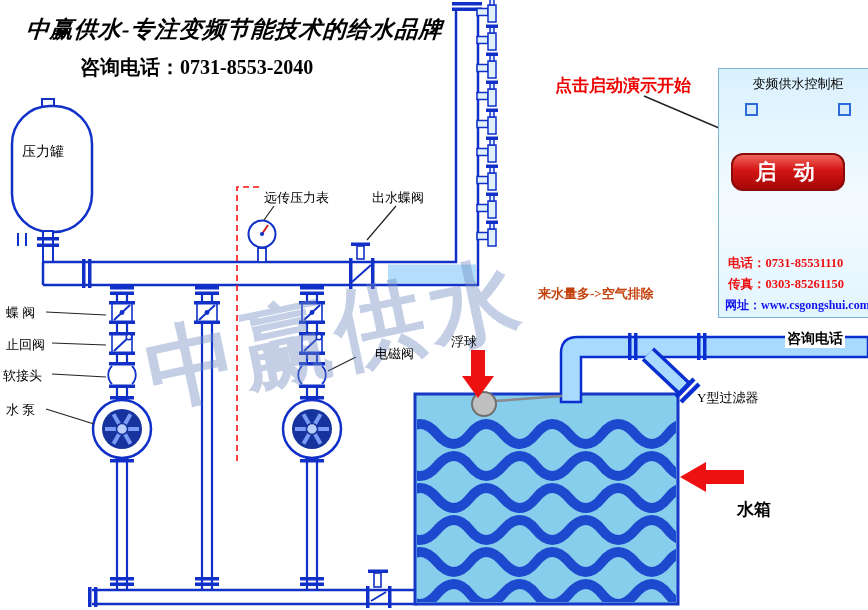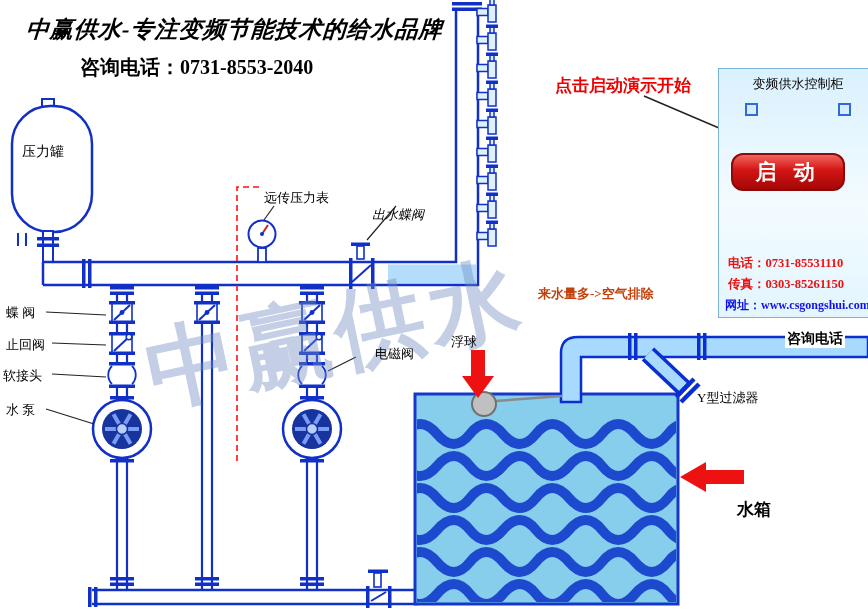--- a/index.html
+++ b/index.html
@@ -241,21 +241,21 @@
     <line x1="644" y1="96" x2="726" y2="131" stroke="#222" stroke-width="1.4"></line>
   </svg>
 
   <div id="watermark">中赢供水</div>
 
   <div id="brand-slogan">中赢供水-专注变频节能技术的给水品牌</div>
   <div id="consult-phone">咨询电话：0731-8553-2040</div>
 
   <div class="lbl" style="left:22px;top:143px;font-size:14px;">压力罐</div>
   <div class="lbl" style="left:264px;top:189px;">远传压力表</div>
-  <div class="lbl" style="left:372px;top:206px;font-style:italic;">出水蝶阀</div>
+  <div class="lbl" style="left:372px;top:189px;">出水蝶阀</div>
   <div class="lbl" style="left:6px;top:304px;">蝶 阀</div>
   <div class="lbl" style="left:6px;top:336px;">止回阀</div>
   <div class="lbl" style="left:3px;top:367px;">软接头</div>
   <div class="lbl" style="left:6px;top:401px;">水 泵</div>
   <div class="lbl" style="left:357px;top:345px;margin-left:18px;">电磁阀</div>
   <div class="lbl" style="left:451px;top:333px;">浮球</div>
   <div class="lbl bold" style="left:785px;top:330px;font-size:14px;background:#fff;padding:0 2px;">咨询电话</div>
   <div class="lbl" style="left:697px;top:389px;">Y型过滤器</div>
   <div id="air-note">来水量多-&gt;空气排除</div>
   <div id="tank-name">水箱</div>

